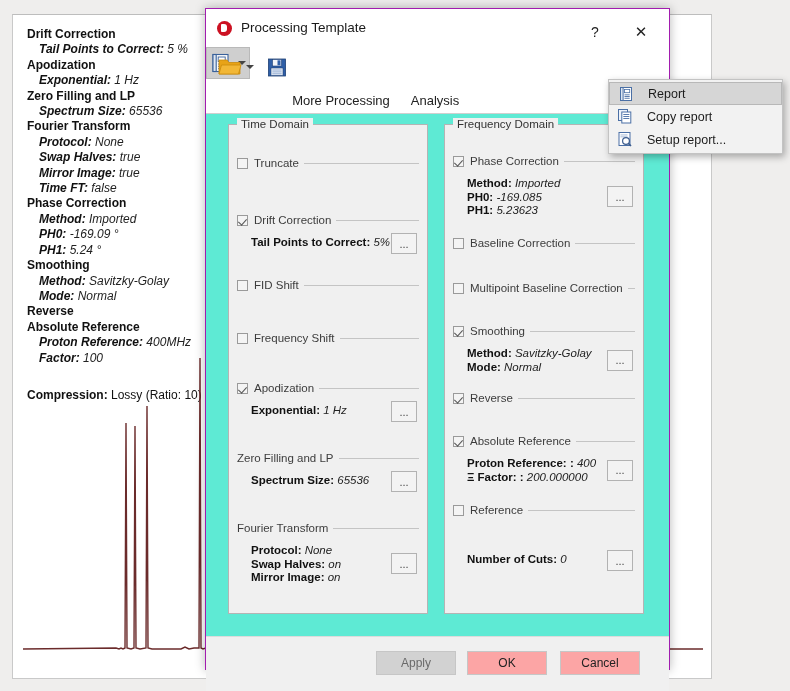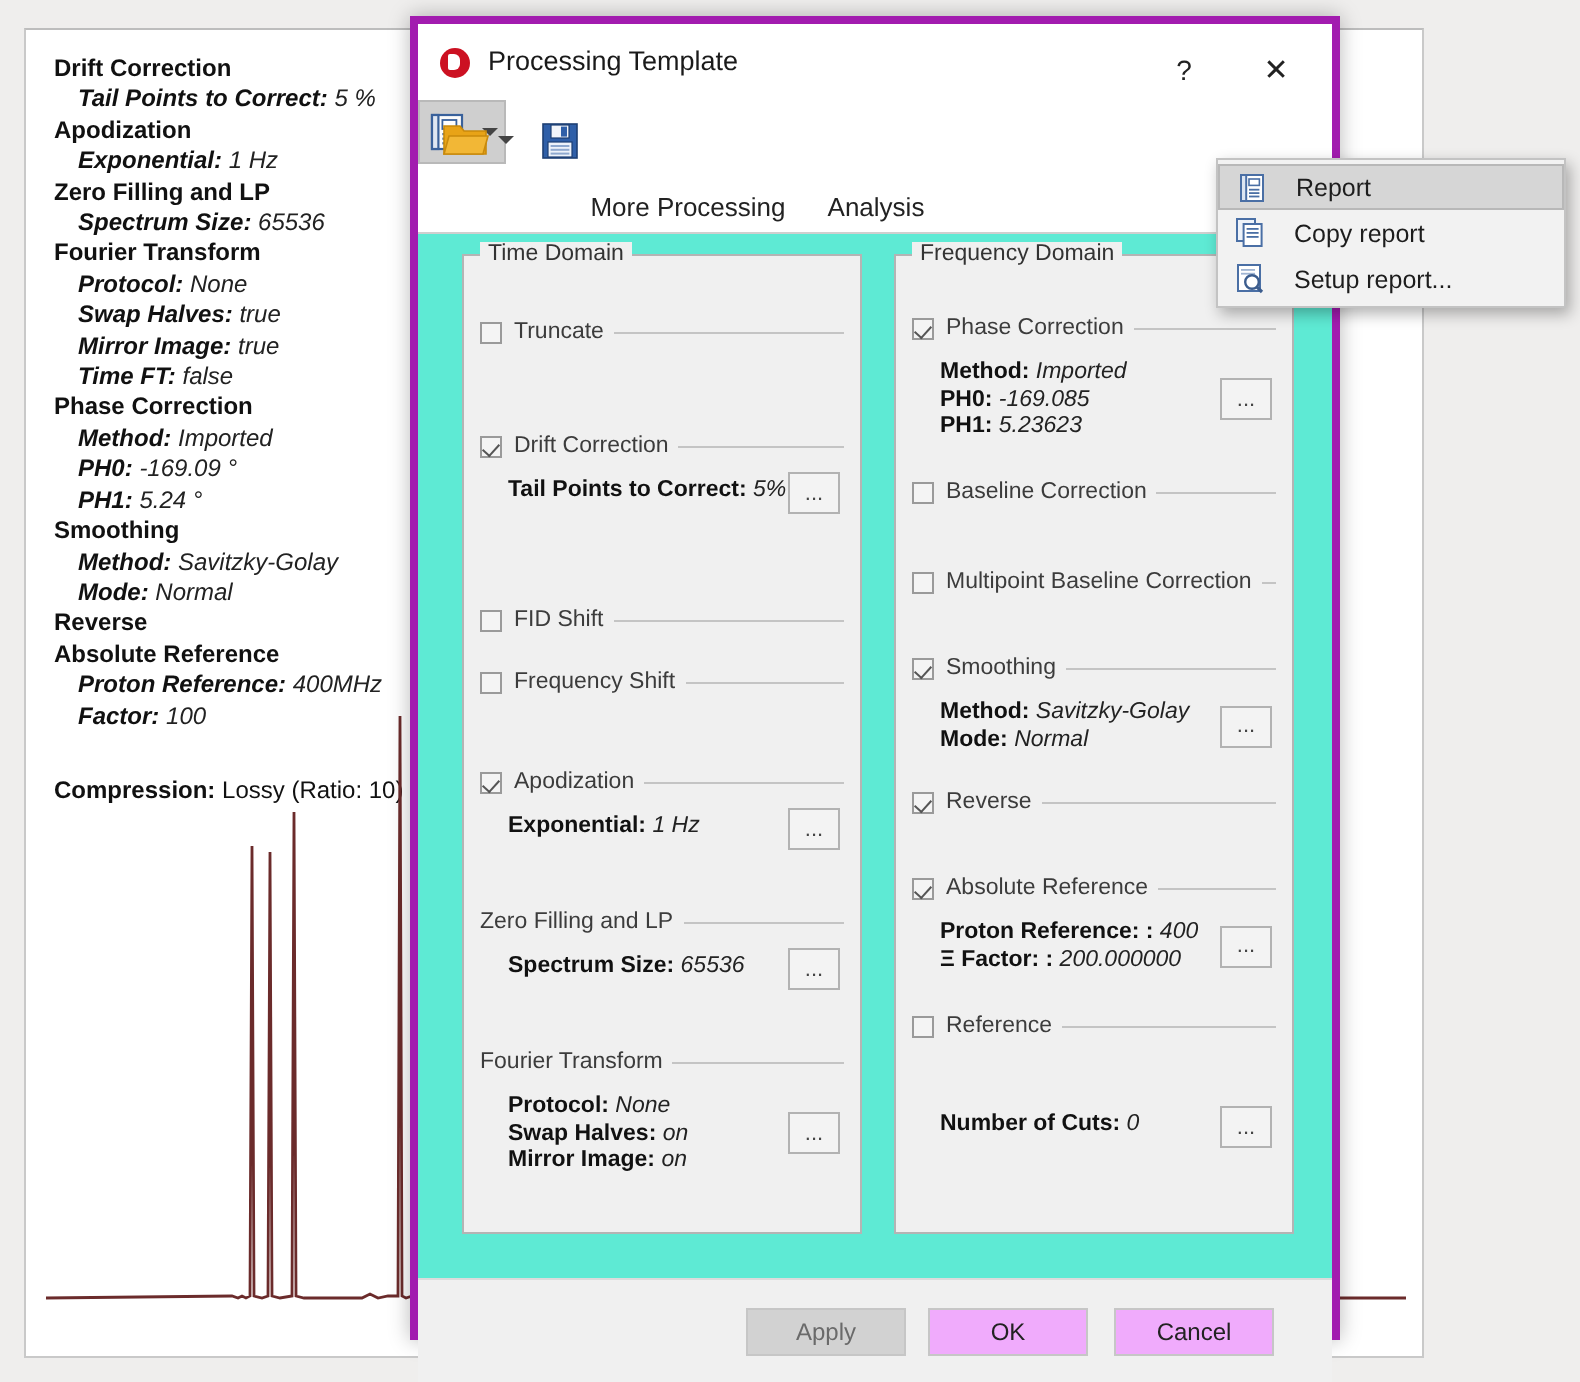--- a/index.html
+++ b/index.html
@@ -28,21 +28,21 @@
   #bg-params .sub i{font-style:italic;color:#222;}
   #bg-params .comp{margin-top:22px;font-weight:bold;}
   #bg-params .comp span{font-weight:normal;}
 
   
   #spectrum{position:absolute;left:0;bottom:0;width:700px;height:330px;}
 
   
   #dialog{
     position:absolute;left:205px;top:8px;width:465px;height:662px;
-    background:#f0f0f0;border:4px solid #a21caf;
+    background:#f0f0f0;border:1px solid #a21caf;
     box-shadow:0 0 10px rgba(0,0,0,.28);
     box-sizing:border-box;
   }
   #titlebar{height:38px;position:relative;background:#ffffff;}
   #app-icon{
     position:absolute;left:11px;top:12px;width:15px;height:15px;border-radius:50%;
     background:#cc1122;
   }
   #app-icon::after{
     content:"";position:absolute;left:4px;top:3px;width:6px;height:8px;
@@ -117,21 +117,21 @@
   .dots-btn{
     position:absolute;right:2px;width:26px;height:21px;border:1px solid #b2b2b2;
     background:#f3f3f3;box-sizing:border-box;font-size:11px;color:#444;
     display:flex;align-items:center;justify-content:center;line-height:6px;
   }
 
   
   #dlg-footer{position:relative;height:72px;background:#f0f0f0;border-top:1px solid #dcdcdc;}
   .btn{
     position:absolute;top:14px;width:80px;height:24px;border:1px solid #c6c6c6;
-    background:#f0abfc;box-sizing:border-box;font-size:12px;color:#222;
+    background:#fca5a5;box-sizing:border-box;font-size:12px;color:#222;
     display:flex;align-items:center;justify-content:center;
   }
   #btn-apply{right:213px;background:#d2d2d2;border-color:#c6c6c6;color:#6a6a6a;}
   #btn-ok{right:122px;}
   #btn-cancel{right:29px;}
 
   
   #report-menu{
     position:absolute;left:608px;top:79px;width:175px;background:#f2f2f2;
     border:1px solid #c3c3c3;box-shadow:2px 3px 7px rgba(0,0,0,.30);
@@ -258,21 +258,21 @@
             <div class="sec-head">
               <div class="cbx checked"></div>
               <div class="sec-label">Drift Correction</div>
               <div class="sec-rule"></div>
             </div>
             <div class="sec-body">
               <div class="kv"><b>Tail Points to Correct: </b><i>5%</i></div>
               <div class="dots-btn" style="top: -3px;">...</div>
             </div>
           </div>
-          <div class="section" style="top: 174px;">
+          <div class="section" style="top: 152px;">
             <div class="sec-head">
               <div class="cbx"></div>
               <div class="sec-label">FID Shift</div>
               <div class="sec-rule"></div>
             </div>
           </div>
           <div class="section" style="top: 205px;">
             <div class="sec-head">
               <div class="cbx"></div>
               <div class="sec-label">Frequency Shift</div>

